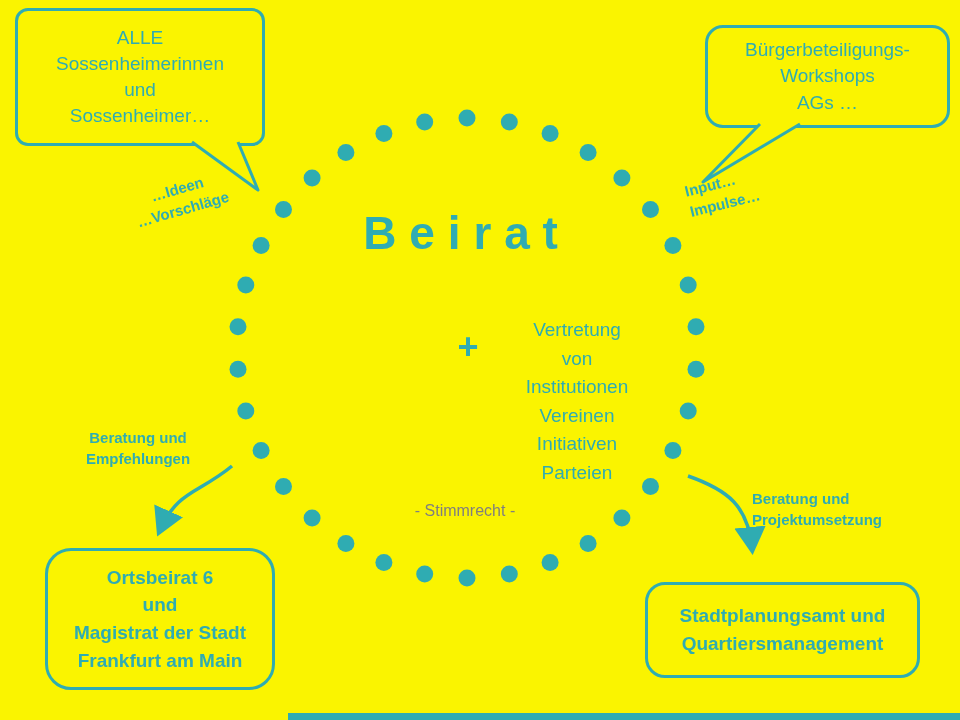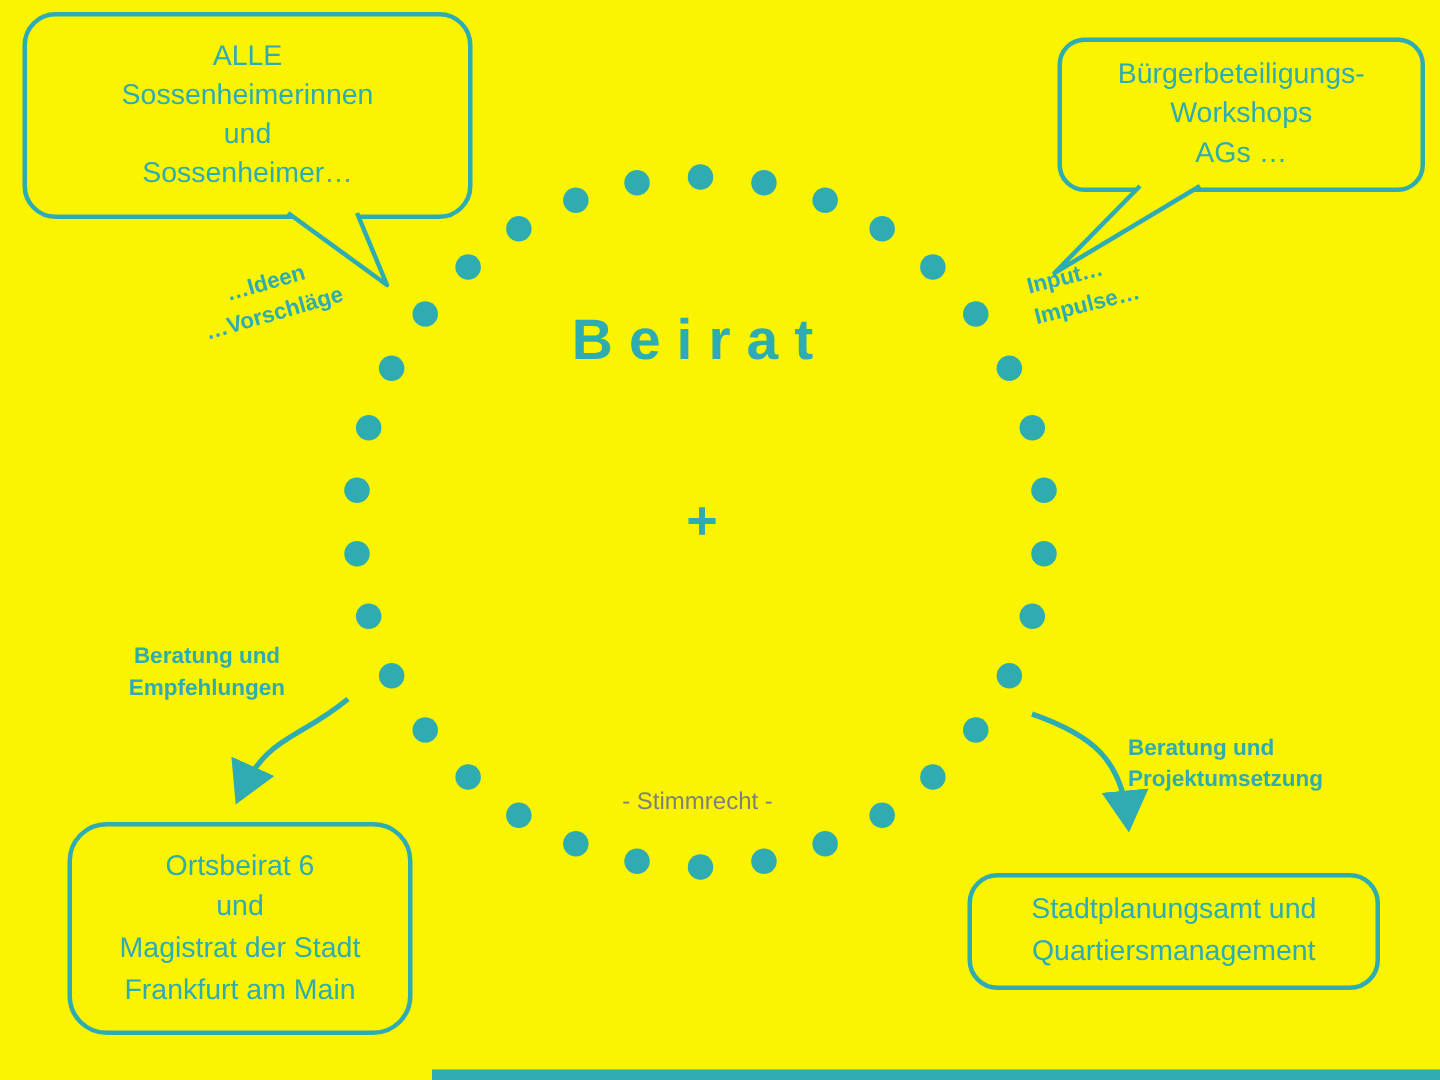--- a/index.html
+++ b/index.html
@@ -26,33 +26,34 @@
   }
   .bubble .txt{font-size:19px;line-height:1.38;}
   .roundbox{
     position:absolute;
     border:3px solid var(--accent);
     background:var(--bg);
     border-radius:26px;
     display:flex;align-items:center;justify-content:center;
     text-align:center;
     box-sizing:border-box;
+    font-weight:bold;
   }
   .roundbox .txt{font-size:19px;line-height:1.45;}
   .title{
     position:absolute;left:327px;top:206px;width:280px;
     text-align:center;
-    font-size:38px;font-weight:600;letter-spacing:0.28em;
+    font-size:46px;font-weight:600;letter-spacing:0.28em;
     color:var(--accent);
   }
   .innerblock{position:absolute;font-size:19px;line-height:1.5;text-align:center;}
   .plus{position:absolute;left:448px;top:326px;width:40px;text-align:center;
         font-size:36px;font-weight:bold;color:var(--accent);}
   .voting{position:absolute;left:385px;top:502px;width:160px;text-align:center;
-          font-size:16px;color:var(--muted);white-space:pre-line;margin-top:24px;}
+          font-size:16px;color:var(--muted);white-space:pre-line;}
   .smalllabel{position:absolute;font-size:15px;font-weight:bold;line-height:1.4;
               color:var(--accent);white-space:pre-line;}
   .rotated-left{left:118px;top:178px;width:124px;text-align:center;
                 transform:rotate(-16deg);transform-origin:center;}
   .rotated-right{left:686px;top:168px;width:104px;text-align:left;
                  transform:rotate(-14deg);transform-origin:center;}
   .advice-left{left:76px;top:427px;width:124px;text-align:center;}
   .advice-right{left:752px;top:488px;width:170px;text-align:left;}
   .bottombar{position:absolute;left:288px;top:713px;width:672px;height:7px;
              background:var(--accent);}
@@ -97,38 +98,44 @@
         <circle cx="245.8" cy="285.1" r="8.5" class="dot"></circle>
         <circle cx="261.1" cy="245.5" r="8.5" class="dot"></circle>
         <circle cx="283.5" cy="209.4" r="8.5" class="dot"></circle>
         <circle cx="312.1" cy="178.0" r="8.5" class="dot"></circle>
         <circle cx="345.9" cy="152.5" r="8.5" class="dot"></circle>
         <circle cx="383.9" cy="133.5" r="8.5" class="dot"></circle>
         <circle cx="424.7" cy="121.9" r="8.5" class="dot"></circle>
       </g>
   </svg>
 
-  <div class="bubble" style="left:15px;top:8px;width:300px;height:138px;">
+  <div class="bubble" style="left:15px;top:8px;width:250px;height:138px;border-radius:13px;">
     <div class="txt">ALLE
 Sossenheimerinnen
 und
 Sossenheimer…</div>
   </div>
 
   <div class="bubble" style="left:705px;top:25px;width:245px;height:103px;border-radius:18px;align-items:center;">
     <div class="txt">Bürgerbeteiligungs-
 Workshops
 AGs …</div>
   </div>
 
   <div class="title">Beirat</div>
 
 
   <div class="plus">+</div>
 
+  <div class="innerblock txt" style="left:492px;top:316px;width:170px;">Vertretung
+von
+Institutionen
+Vereinen
+Initiativen
+Parteien</div>
 
   <div class="voting">- Stimmrecht -</div>
 
   <div class="smalllabel rotated-left">…Ideen
 …Vorschläge</div>
 
   <div class="smalllabel rotated-right">Input…
 Impulse…</div>
 
   <div class="smalllabel advice-left">Beratung und
@@ -137,21 +144,21 @@
   <div class="smalllabel advice-right">Beratung und
 Projektumsetzung</div>
 
   <div class="roundbox" style="left:45px;top:548px;width:230px;height:142px;">
     <div class="txt">Ortsbeirat 6
 und
 Magistrat der Stadt
 Frankfurt am Main</div>
   </div>
 
-  <div class="roundbox" style="left:645px;top:582px;width:275px;height:78px;border-radius:20px;">
+  <div class="roundbox" style="left:645px;top:582px;width:275px;height:96px;border-radius:20px;">
     <div class="txt">Stadtplanungsamt und
 Quartiersmanagement</div>
   </div>
 
   <div class="bottombar"></div>
 
   <svg class="layer" width="960" height="720">
     <defs>
       <marker id="arrowhead" markerWidth="9" markerHeight="9" refX="6" refY="4.5" orient="auto">
         <path d="M0,0 L8,4.5 L0,9 Z" fill="#2FACB2" class="dot"></path>

